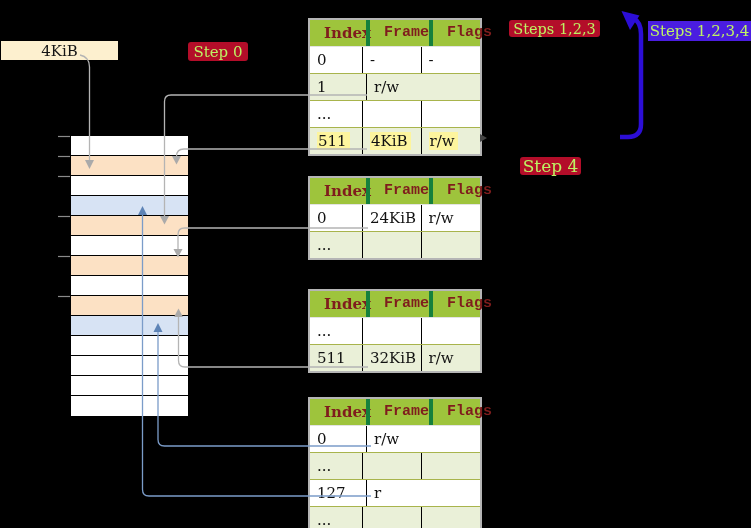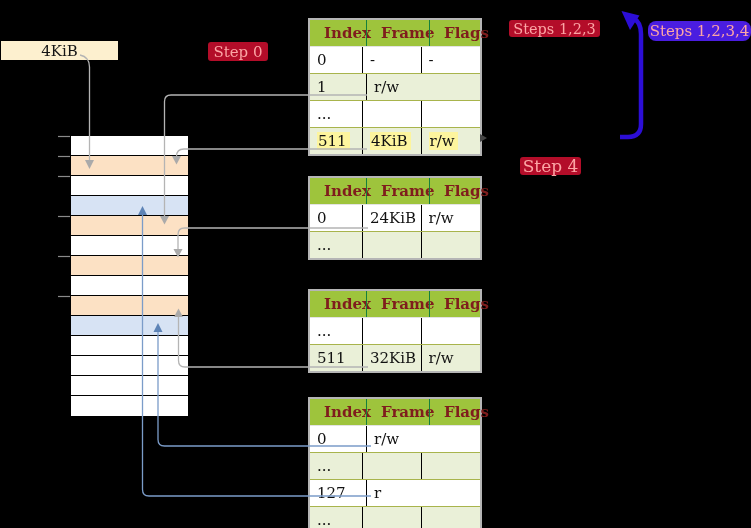--- a/index.html
+++ b/index.html
@@ -4,44 +4,44 @@
 <style>
   html,body{margin:0;padding:0;background:#000;}
   #root{position:relative;width:751px;height:528px;background:#000;overflow:hidden;
         font-family:"DejaVu Serif","Liberation Serif",serif;}
 
   
   .tag{position:absolute;display:flex;align-items:center;justify-content:center;
        background:#fdf0cf;color:#151515;font-size:15px;}
   #frame-tag{left:1px;top:41px;width:117px;height:19px;}
   .badge{position:absolute;display:flex;align-items:center;justify-content:center;
-         color:#fca5a5;border-radius:3px;}
+         color:#bef264;border-radius:3px;}
   .badge.red{background:#b30d29;}
-  .badge.blue{background:#4a1de0;border-radius:8px;}
-  #step0{left:188px;top:42px;width:60px;height:19px;font-size:15px;margin-left:20px;}
+  .badge.blue{background:#4a1de0;border-radius:0;}
+  #step0{left:188px;top:42px;width:60px;height:19px;font-size:15px;}
   #steps123{left:509px;top:20px;width:91px;height:17px;font-size:14.5px;}
   #steps1234{left:648px;top:21px;width:103px;height:20px;font-size:15px;}
   #step4{left:520px;top:157px;width:61px;height:18px;font-size:17px;}
 
   
   #memcol{position:absolute;left:70px;top:135px;width:117px;height:280px;
           border:1px solid #000;background:#fff;}
   .mrow{height:20px;border-bottom:1px solid #000;box-sizing:border-box;}
   .mrow:last-child{border-bottom:none;}
   .mrow.white{background:#ffffff;}
   .mrow.peach{background:#fce1c4;}
   .mrow.blue{background:#d7e3f4;}
 
   
   .ptable{position:absolute;left:308px;width:170px;border:2px solid #b5b5b5;background:#fff;}
   #t-l4{top:18px;} #t-l3{top:176px;} #t-l2{top:289px;} #t-l1{top:397px;}
   .thead{display:flex;height:26px;background:#9ec43c;}
   .th{color:#7f1d1d;font-weight:bold;font-size:15px;line-height:26px;
       padding-left:14px;box-sizing:border-box;}
-  .th.c2,.th.c3{border-left:1px solid #15803d;}
+  .th.c2,.th.c3{border-left:4px solid #15803d;font-family:Liberation Mono, monospace;}
   .trow{display:flex;height:26px;border-top:1px solid #a8b44c;background:#fff;}
   .trow.first{border-top:1px solid #e3e3e3;}
   .trow.shade{background:#eaf0d8;}
   .td{font-size:15px;line-height:26px;padding-left:7px;box-sizing:border-box;color:#111;}
   .td.c2,.td.c3{border-left:1px solid #000;}
   .c1{width:56px;} .c2{width:63px;} .c3{width:64px;}
   .hl{background:#fdf59e;padding:0 3px 0 1px;}
 
   
   #overlay{position:absolute;left:0;top:0;z-index:5;pointer-events:none;}

